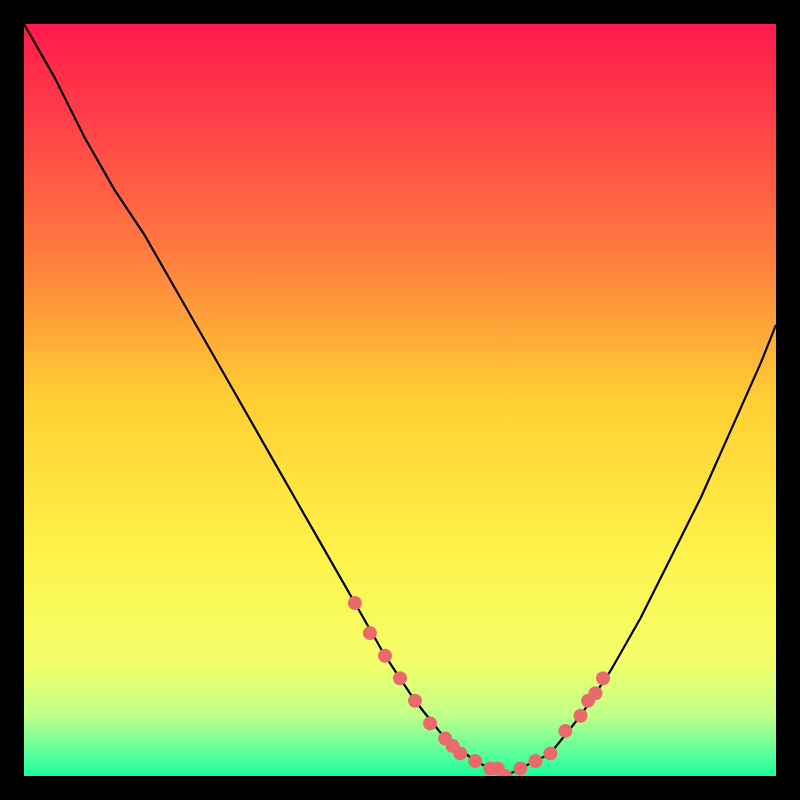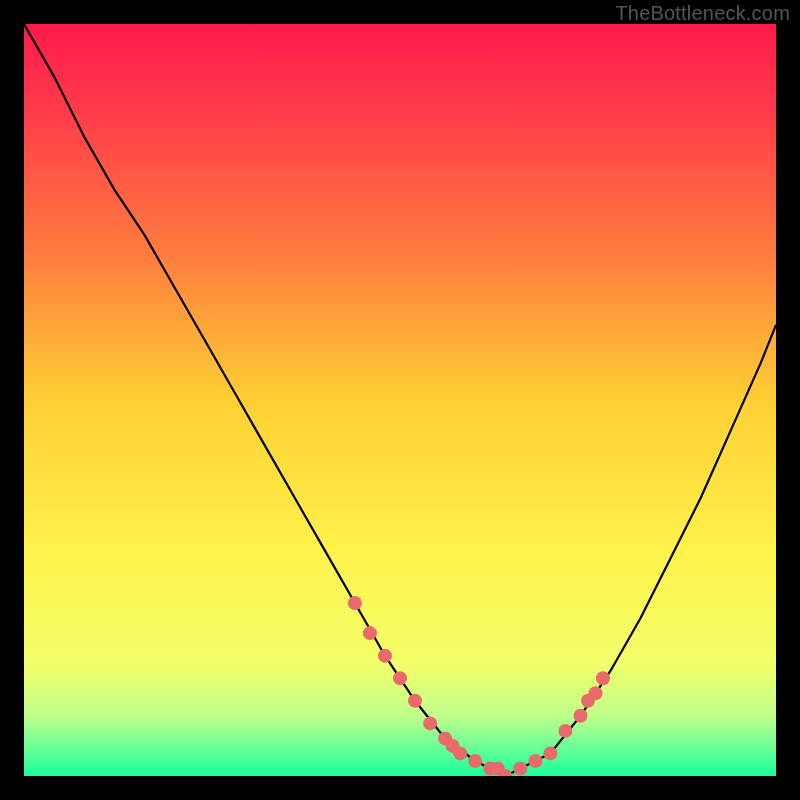--- a/index.html
+++ b/index.html
@@ -78,14 +78,13 @@
           <circle cx="526.4" cy="729.4" r="7" fill="#e96a6a"></circle>
           <circle cx="541.4" cy="706.9" r="7" fill="#e96a6a"></circle>
           <circle cx="556.5" cy="691.8" r="7" fill="#e96a6a"></circle>
           <circle cx="564.0" cy="676.8" r="7" fill="#e96a6a"></circle>
           <circle cx="571.5" cy="669.3" r="7" fill="#e96a6a"></circle>
           <circle cx="579.0" cy="654.2" r="7" fill="#e96a6a"></circle>
         </g>
     </svg>
   </div>
 
-  <div class="watermark">TheBottleneck.com</div>
 </div>
 
 </body></html>

